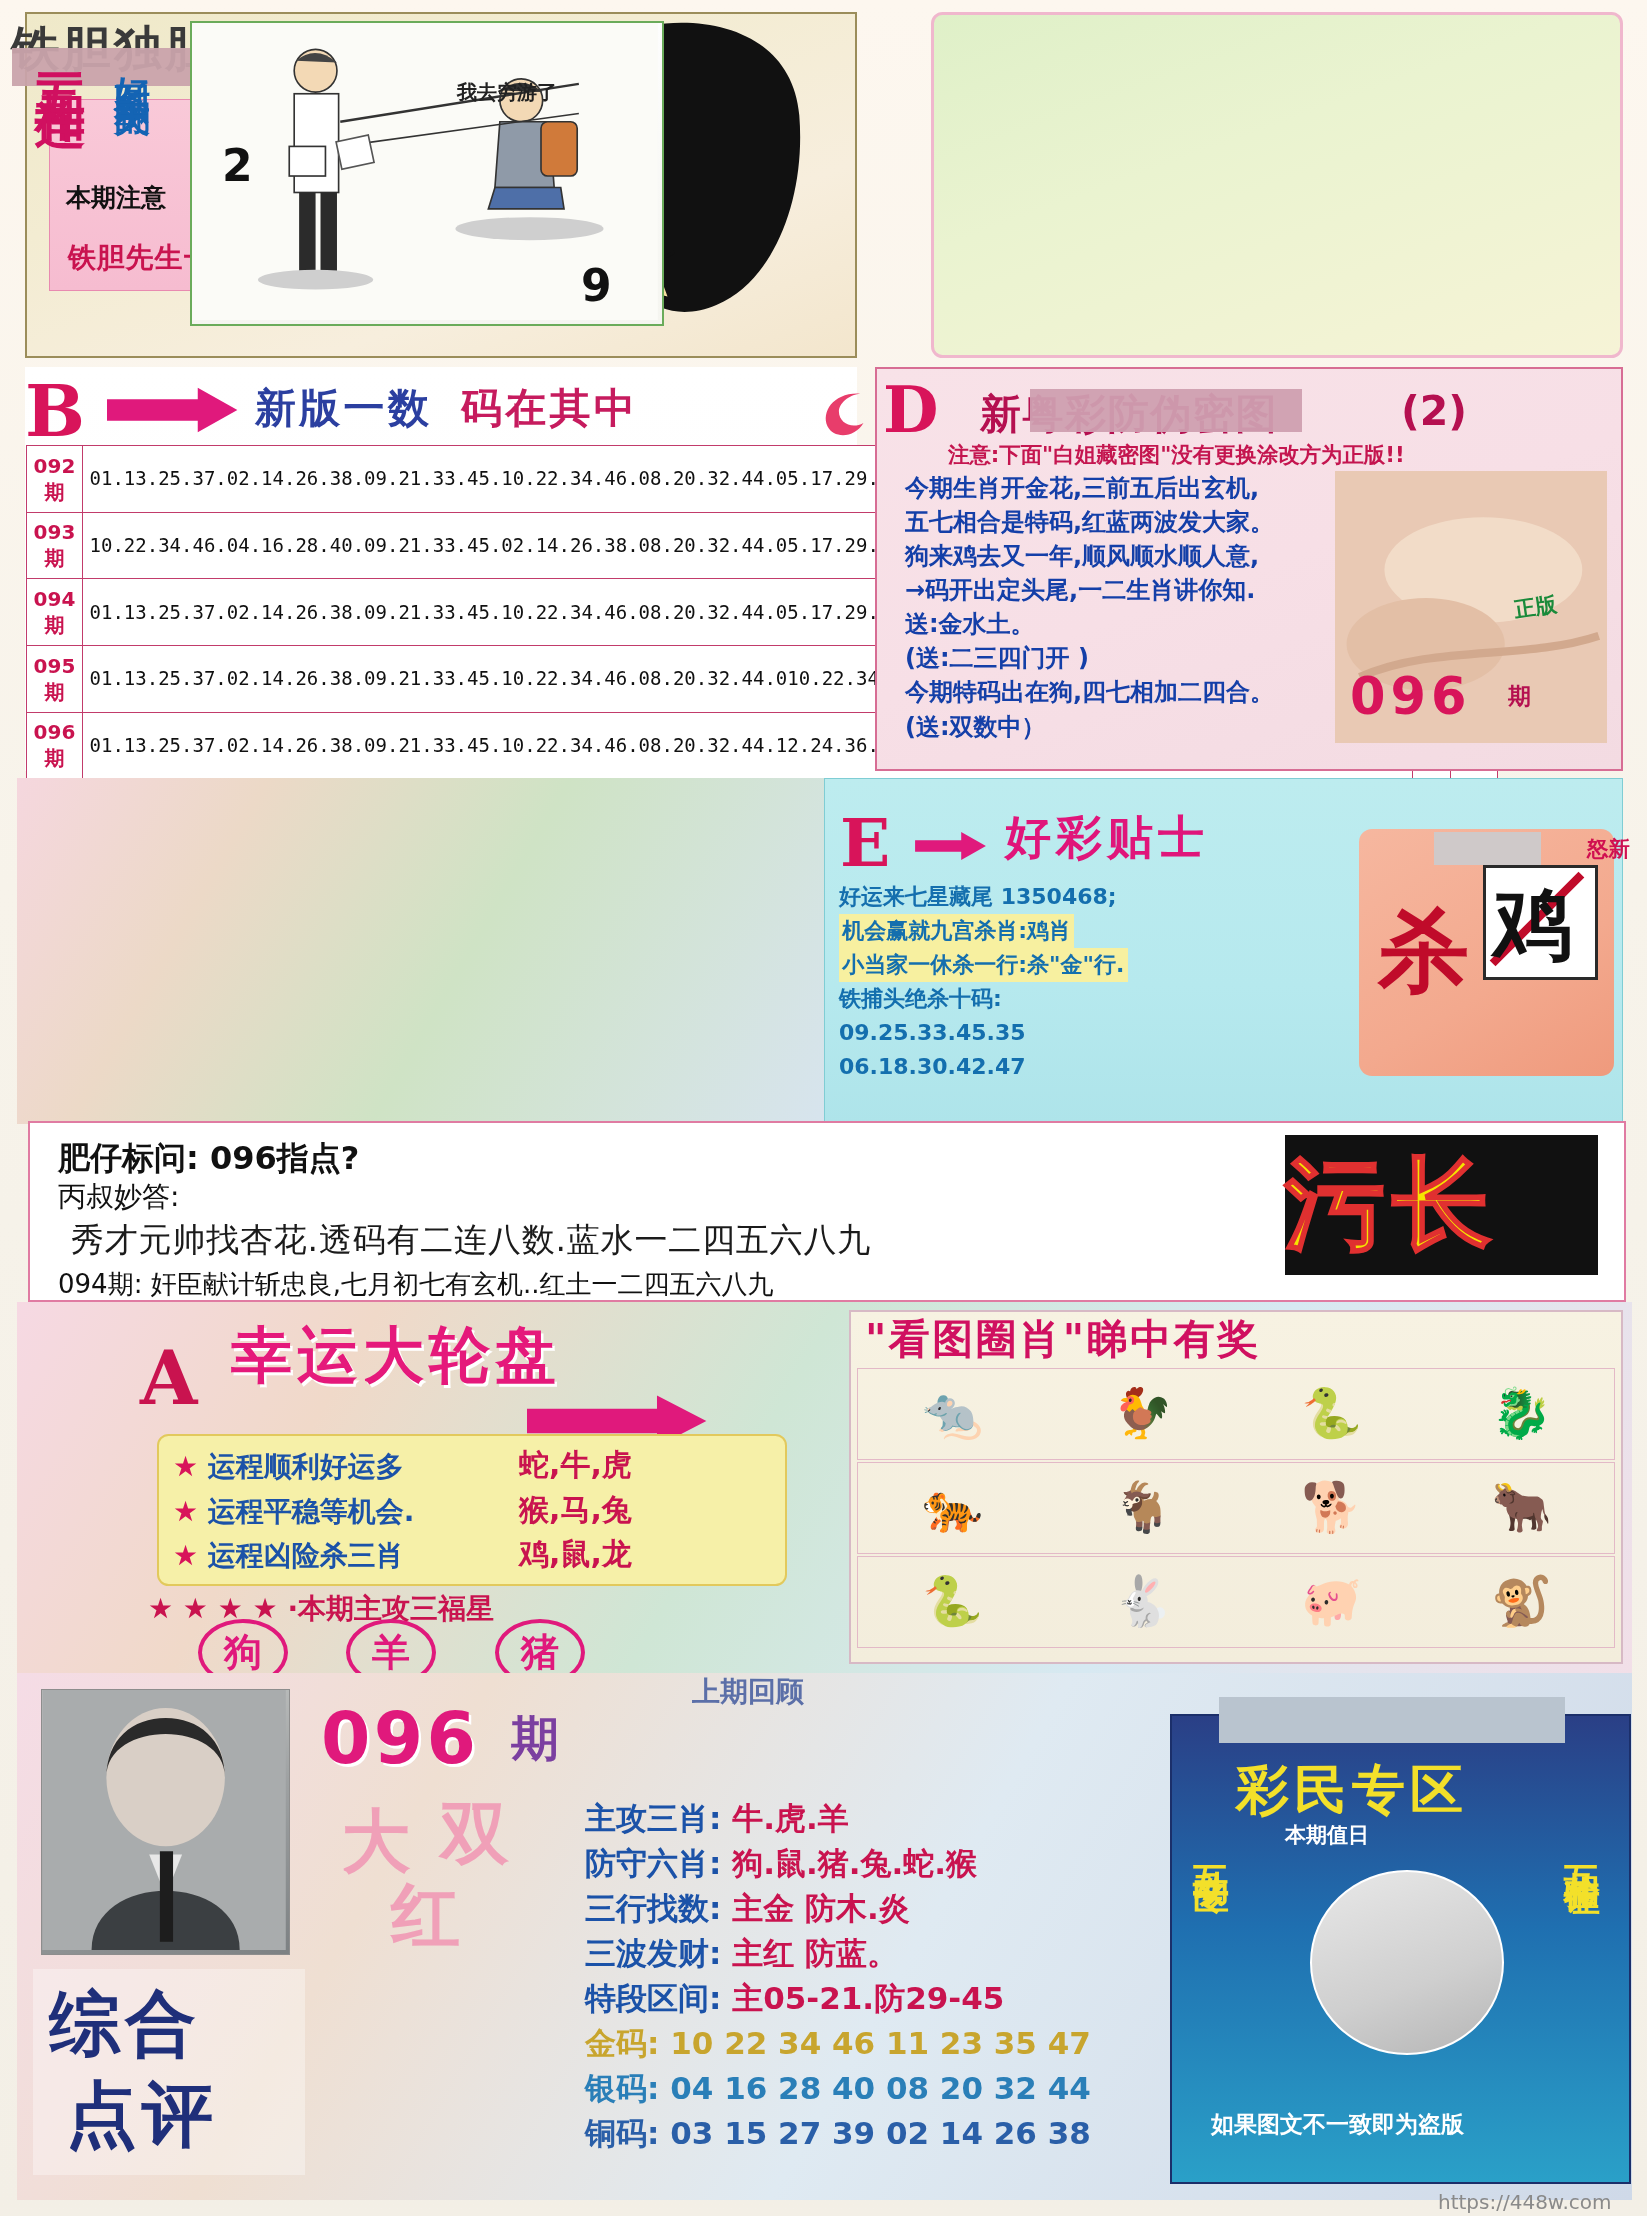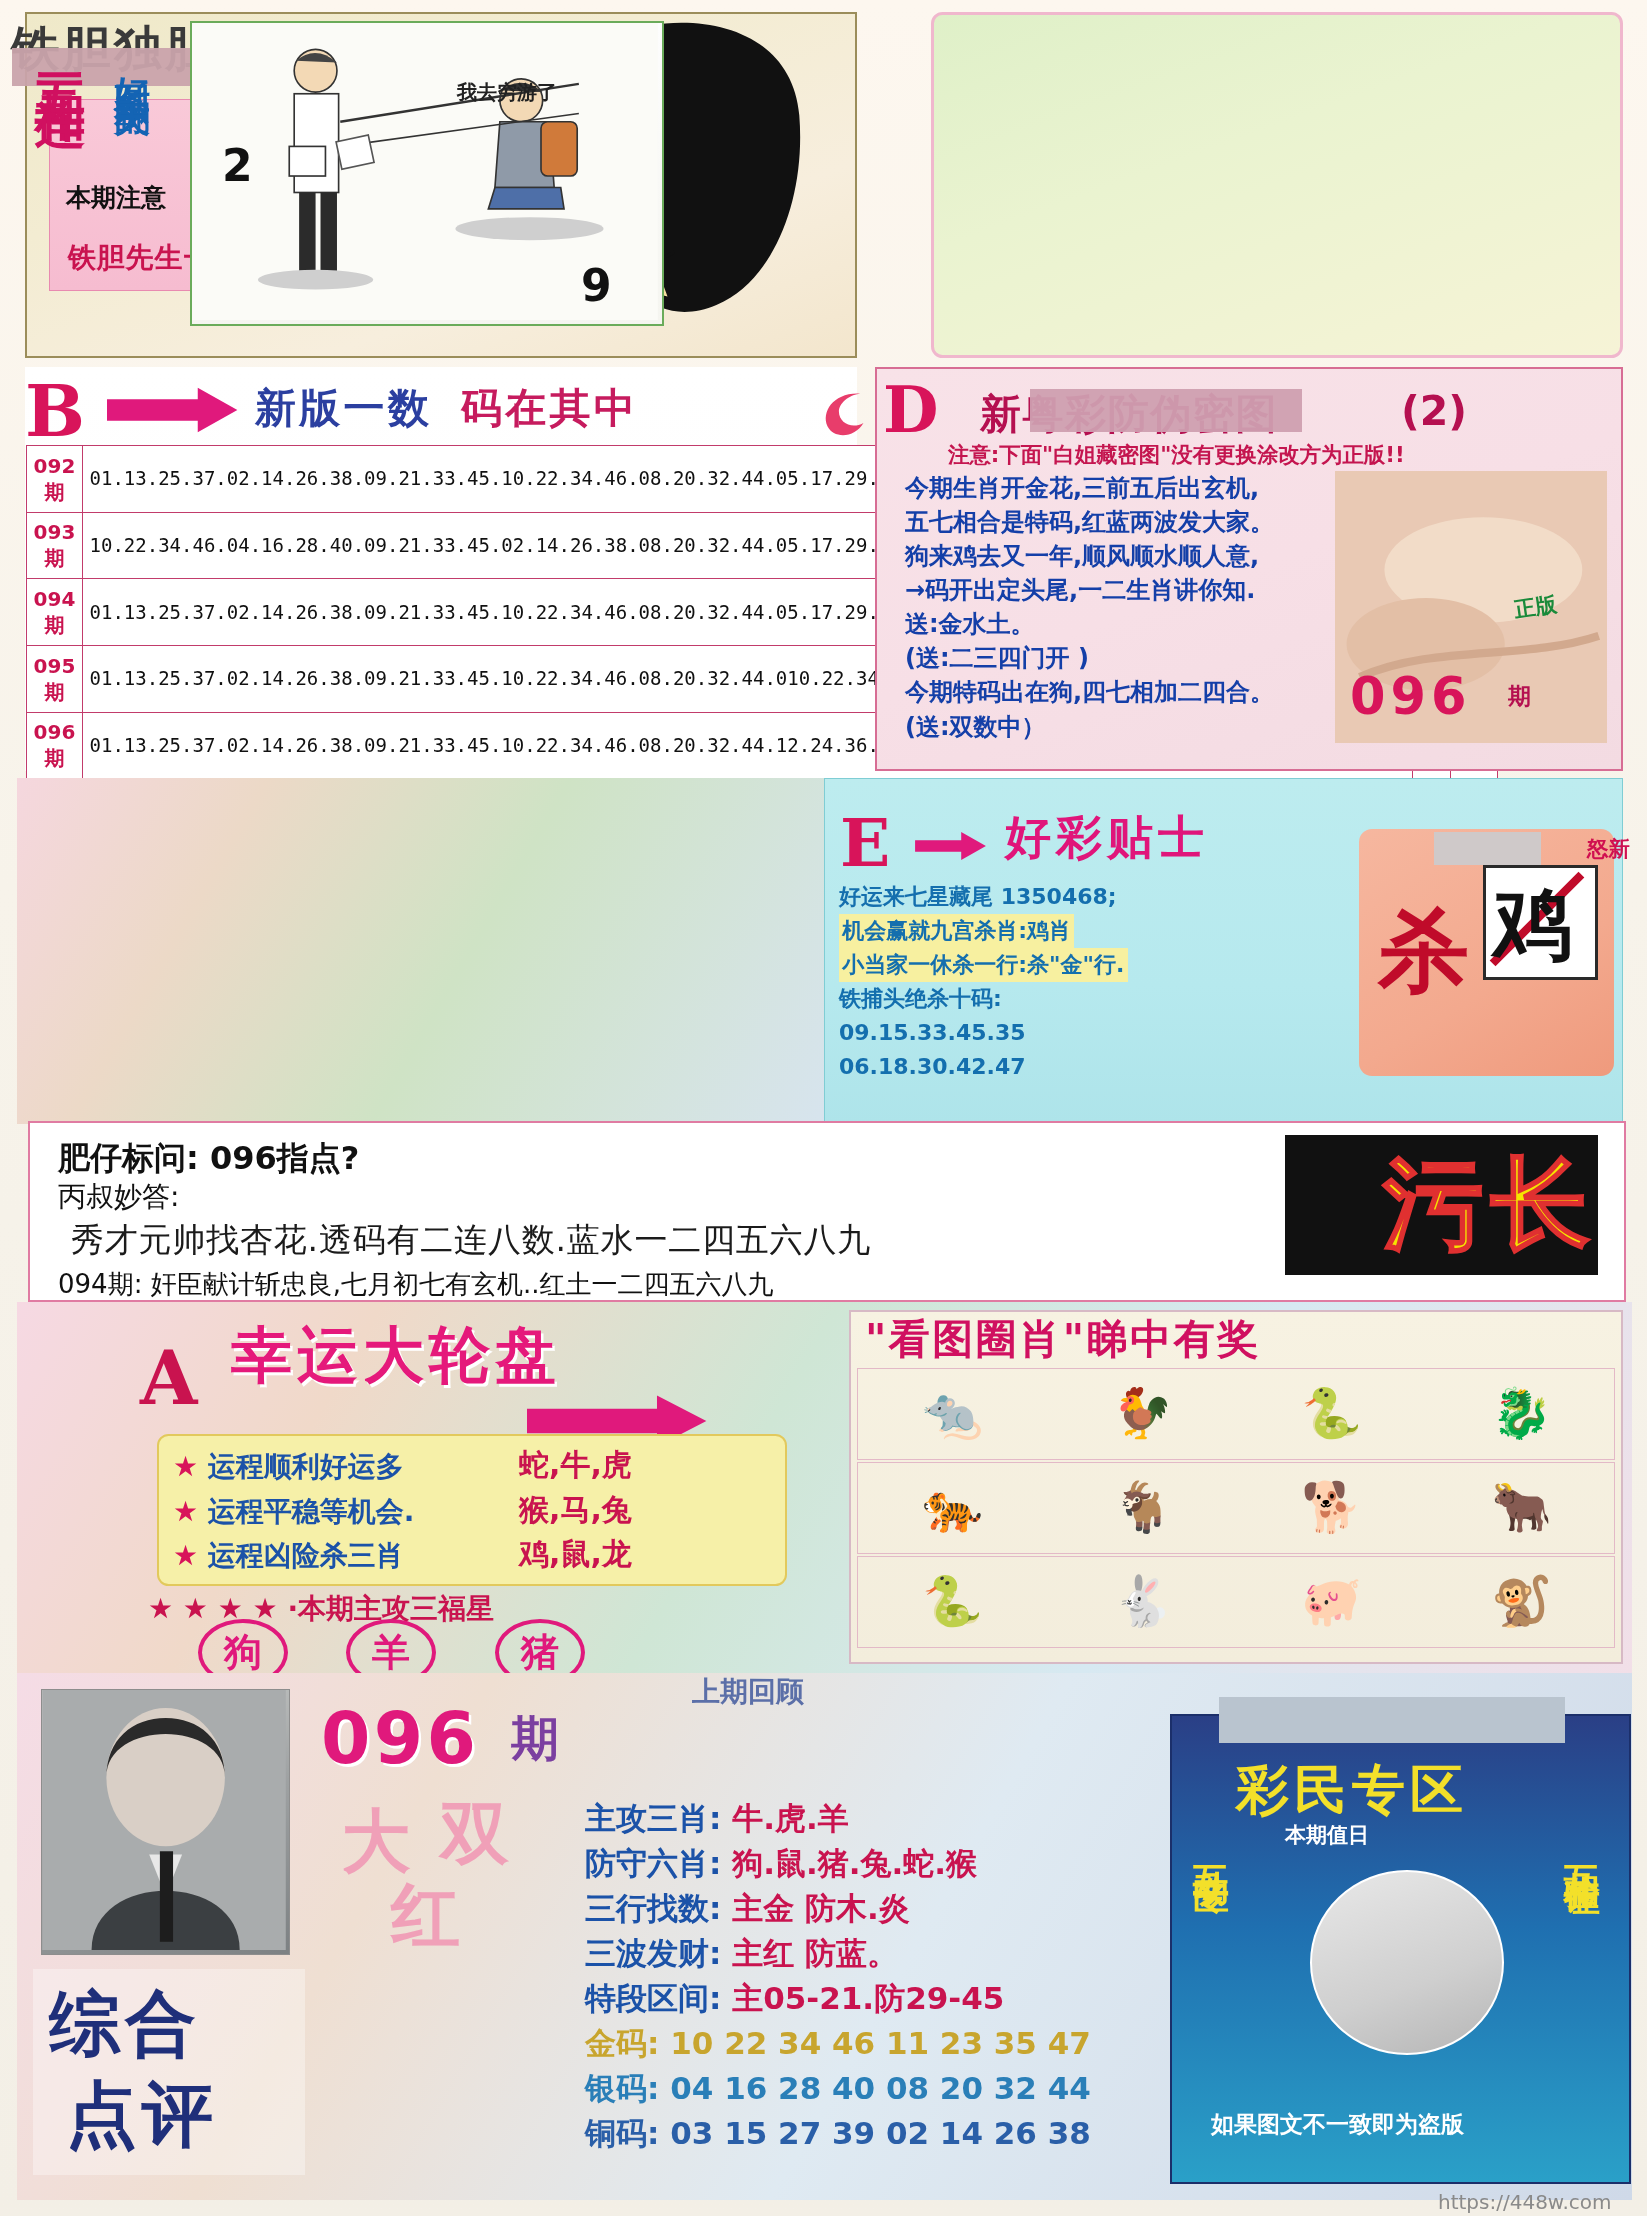--- a/index.html
+++ b/index.html
@@ -184,21 +184,21 @@
     left:28px;top:1121px;width:1598px;height:181px;
     background:#ffffff;border:2.5px solid #e07ba2;box-sizing:border-box;
   }
   #q-l1{left:58px;top:1137px;font-size:32px;color:#111;font-weight:bold;}
   #q-l2{left:58px;top:1178px;font-size:28px;color:#111;font-weight:normal;}
   #q-l3{left:71px;top:1218px;font-size:33px;color:#1b1b1b;letter-spacing:0.8px;}
   #q-l4{left:58px;top:1267px;font-size:26px;color:#111;}
   #q-l5{left:71px;top:1307px;font-size:26px;color:#111;}
   #q-stamp{
     left:1285px;top:1135px;width:313px;height:140px;
-    background:#111;display:flex;align-items:center;justify-content:flex-end;
+    background:#111;display:flex;align-items:center;justify-content:flex-start;
   }
   #q-stamp span{
     font-size:99px;font-weight:bold;color:#f5e400;letter-spacing:8.2px;
     font-family:"DejaVu Serif","Liberation Serif",serif;
     -webkit-text-stroke:2.5px #e03030;
   }
   
   #panel-a{
     left:16.5px;top:1302px;width:1615px;height:371px;
     background:linear-gradient(120deg,#f6d9e3 0%,#f0d9c9 20%,#cfe6d5 45%,#d7e9f2 70%,#f2dfe8 100%);
@@ -445,21 +445,21 @@
     <svg width="71" height="28" viewBox="0 0 86 34">
       <polygon points="0,10 56,10 56,0 86,17 56,34 56,24 0,24" fill="#e0197c"></polygon>
     </svg>
   </div>
   <div class="abs" id="e-title">好彩贴士</div>
   <div class="abs" id="e-lines">
     <div>好运来七星藏尾 1350468;</div>
     <div><span class="e-hl">机会赢就九宫杀肖:鸡肖</span></div>
     <div><span class="e-hl">小当家一休杀一行:杀"金"行.</span></div>
     <div>铁捕头绝杀十码:</div>
-    <div>09.15.33.45.35</div>
+    <div>09.25.33.45.35</div>
     <div>06.18.30.42.47</div>
   </div>
   <div class="abs" id="e-kill"></div>
   <div class="abs" id="e-kill-char">杀</div>
   <div class="abs" id="e-kill-box">
     <svg width="102" height="102" viewBox="0 0 124 124" style="position:absolute;left:0;top:0;">
       <line x1="8" y1="116" x2="116" y2="8" stroke="#c00b2a" stroke-width="10"></line>
     </svg>
   </div>
   <div class="abs" id="e-kill-box-char">鸡</div>

